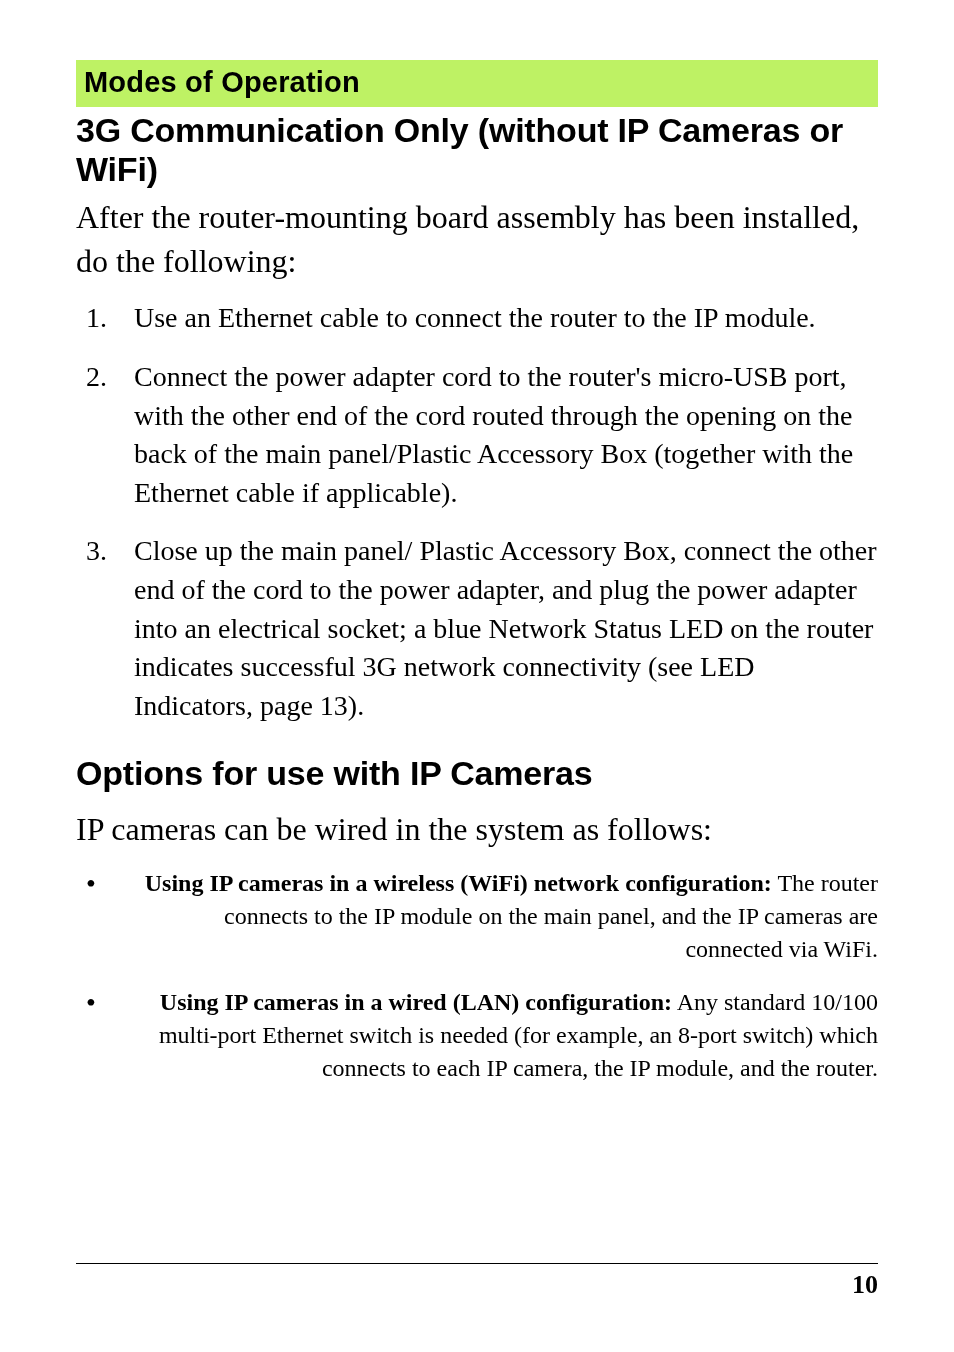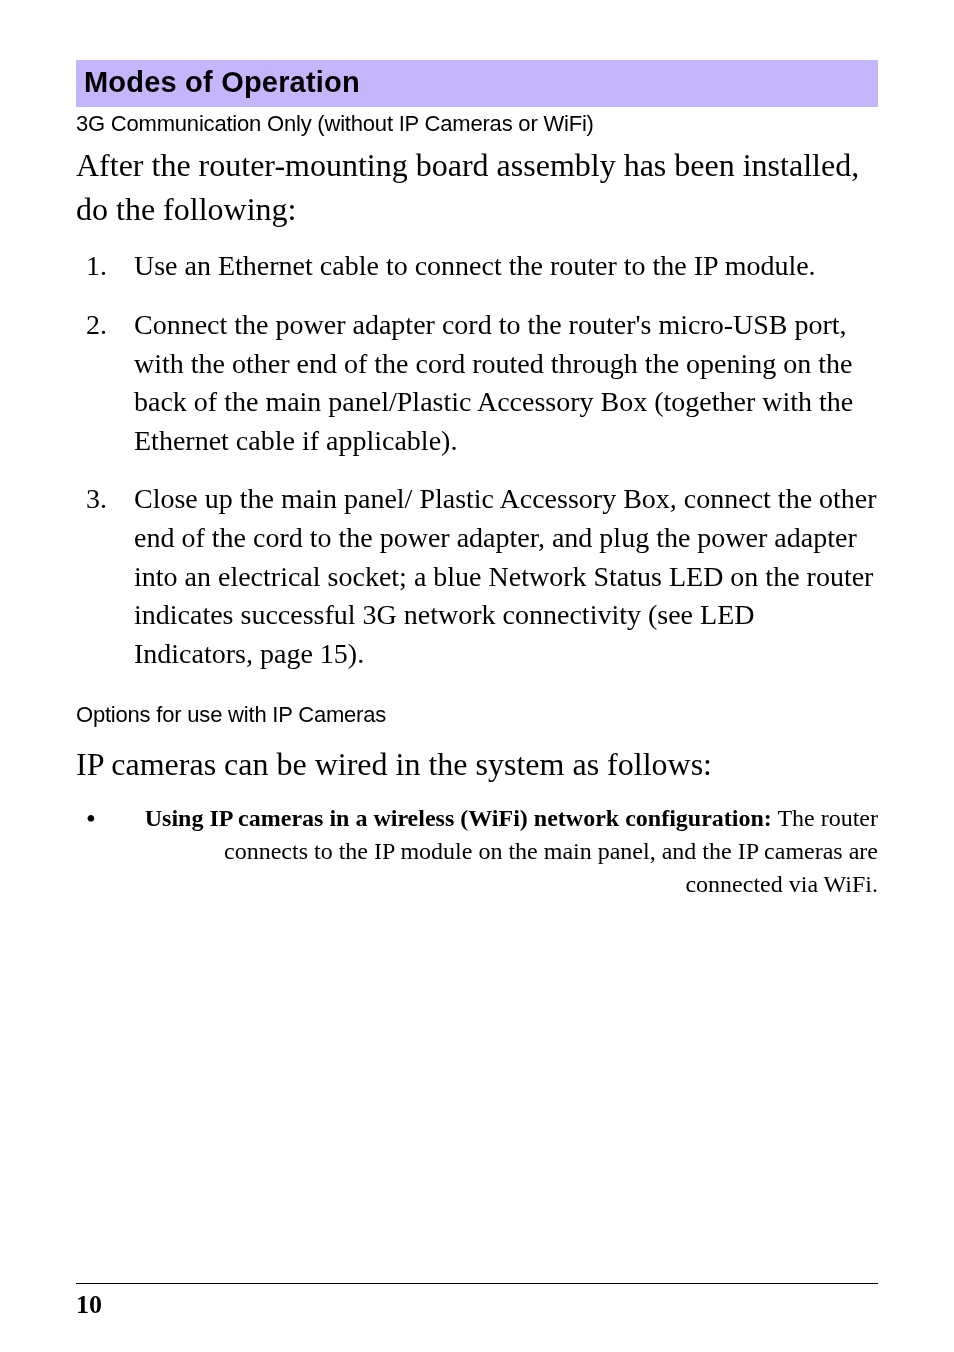--- a/index.html
+++ b/index.html
@@ -5,31 +5,31 @@
   * { box-sizing: border-box; margin: 0; padding: 0; }
   html, body { width: 954px; height: 1352px; }
   body {
     font-family: "Palatino Linotype", "Book Antiqua", Palatino, Georgia, serif;
     color: #000;
     background: #fff;
     padding: 60px 76px 40px 76px;
     position: relative;
   }
   .section-bar {
-    background: #c4b5fd;
+    background: #bef264;
     font-family: Arial, Helvetica, sans-serif;
     font-weight: 900;
     font-size: 29px;
     padding: 6px 8px 8px 8px;
     letter-spacing: 0.2px;
   }
   .h2 {
     font-family: Arial, Helvetica, sans-serif;
-    font-weight: 400;
-    font-size: 22px;
+    font-weight: 700;
+    font-size: 34px;
     margin-top: 4px;
     margin-bottom: 6px;
     letter-spacing: -0.2px;
   }
   .h2.bold-after { margin-top: 28px; margin-bottom: 14px; }
   .body-p {
     font-size: 32px;
     line-height: 1.38;
     margin-bottom: 16px;
   }
@@ -70,22 +70,22 @@
     left: 10px;
     top: -2px;
     font-size: 28px;
   }
   .b { font-weight: bold; }
   .i { }
   .footer {
     position: absolute;
     left: 76px;
     right: 76px;
-    bottom: 32px;
-    text-align: left;
+    bottom: 52px;
+    text-align: right;
   }
   .rule {
     border: none;
     border-top: 1px solid #000;
     margin-bottom: 6px;
   }
   .pagenum {
     font-family: "Palatino Linotype", "Book Antiqua", Palatino, Georgia, serif;
     font-weight: bold;
     font-size: 26px;
@@ -101,32 +101,35 @@
 <div class="h2">
   <span>3G Communication Only (without IP Cameras or WiFi)</span>
 </div>
 
 <p class="body-p">After the router-mounting board assembly has been installed, do the following:</p>
 
 <ol class="numbered">
   <li>Use an Ethernet cable to connect the router to the IP module.</li>
   <li>Connect the power adapter cord to the router's micro-USB port, with the other end of the cord routed through the opening on the back of the main panel/Plastic Accessory Box (together with the Ethernet cable if applicable).</li>
   <li>
-    <span>Close up the main panel/ Plastic Accessory Box, connect the other end of the cord to the power adapter, and plug the power adapter into an electrical socket; a blue Network Status LED on the router indicates successful 3G network connectivity (see </span><span class="i">LED Indicators</span><span>, page </span><span class="i">15).</span>
+    <span>Close up the main panel/ Plastic Accessory Box, connect the other end of the cord to the power adapter, and plug the power adapter into an electrical socket; a blue Network Status LED on the router indicates successful 3G network connectivity (see </span><span class="i">LED Indicators</span><span>, page </span><span class="i">13).</span>
   </li>
 </ol>
 
 <div class="h2 bold-after">
   <span>Options for use with IP Cameras</span>
 </div>
 
 <p class="body-p">IP cameras can be wired in the system as follows:</p>
 
 <ul class="bulleted">
   <li>
     <span class="b"> Using IP cameras in a wireless (WiFi) network configuration:</span><span> The router connects to the IP module on the main panel, and the IP cameras are connected via WiFi.</span>
   </li>
+  <li>
+    <span class="b">Using IP cameras in a wired (LAN) configuration:</span><span> Any standard 10/100 multi-port Ethernet switch is needed (for example, an 8-port switch) which connects to each IP camera, the IP module, and the router.</span>
+  </li>
 </ul>
 
 <div class="footer">
   <hr class="rule">
   <span class="pagenum">10</span>
 </div>
 
 </body></html>

